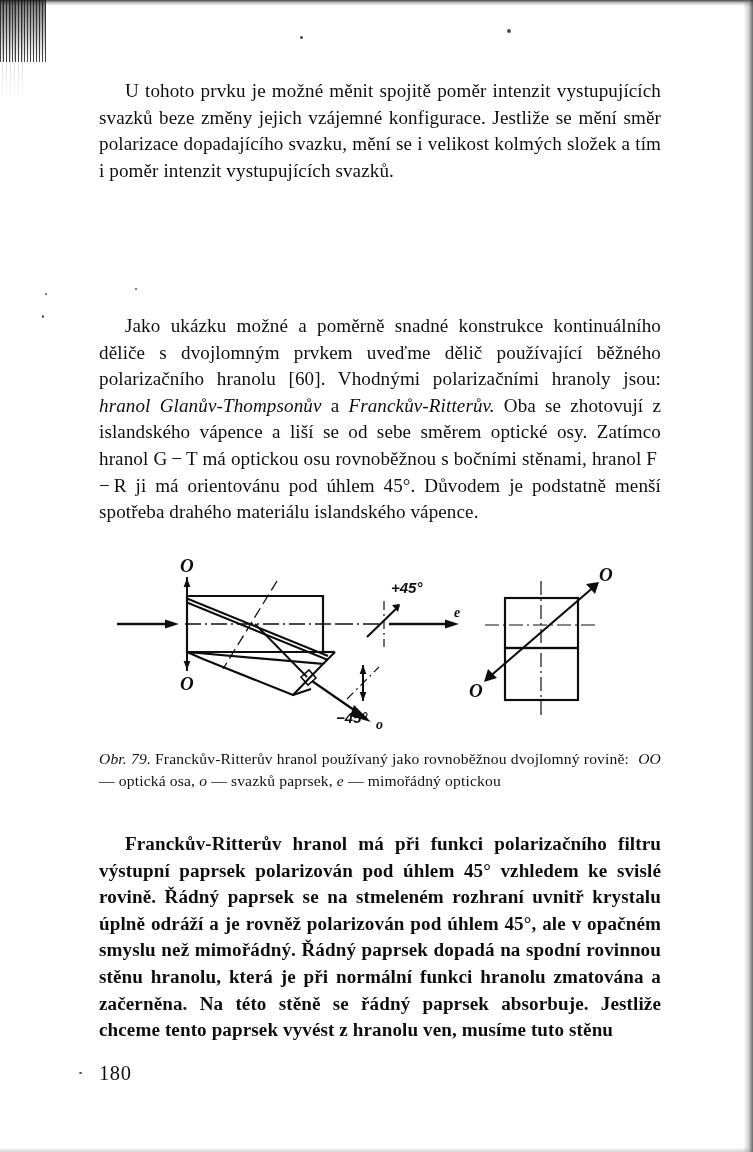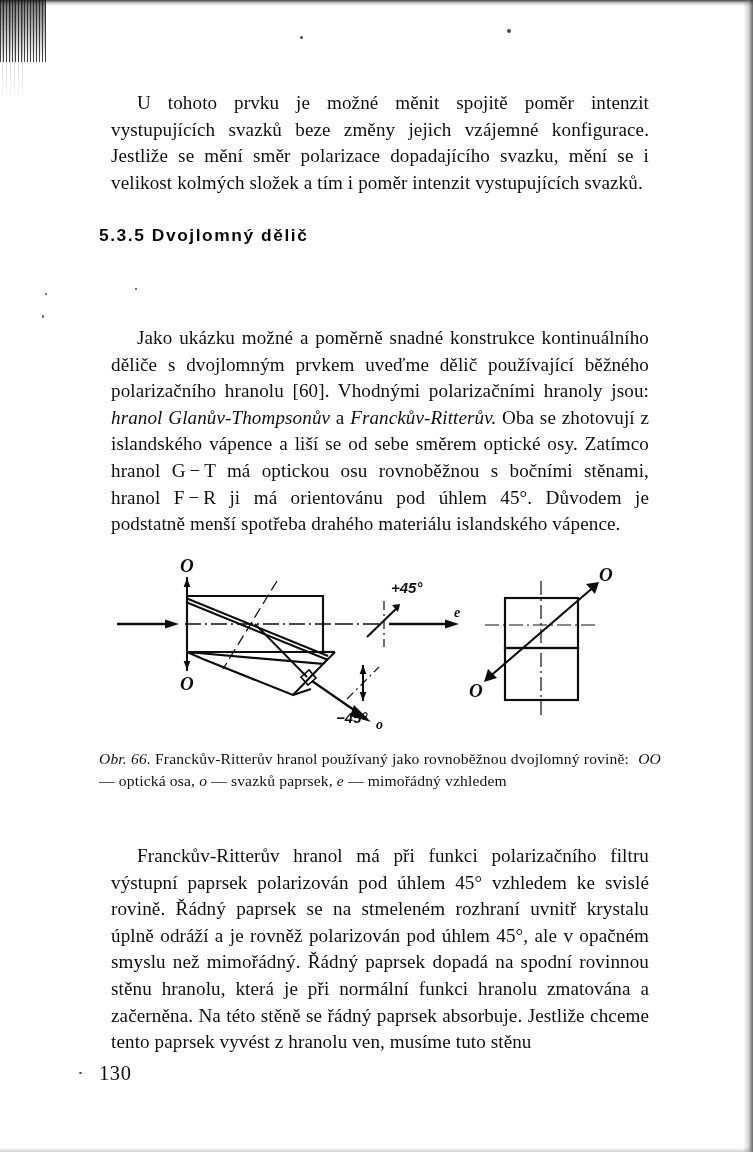--- a/index.html
+++ b/index.html
@@ -81,32 +81,32 @@
 
   
   .content {
     position: absolute;
     left: 99px;
     top: 0;
     width: 562px;
   }
 
   p.body {
-    margin: 12px;
+    margin: 0;
     font-size: 19.1px;
     line-height: 26.6px;
     text-align: justify;
     text-justify: inter-word;
     letter-spacing: 0.1px;
   }
   p.body .ind { display: inline-block; width: 26px; }
 
   .para1 { position: absolute; top: 78px; left: 0; width: 562px; }
   .para2 { position: absolute; top: 313px; left: 0; width: 562px; }
-  .para3 { position: absolute; top: 831px; left: 0; width: 562px; }
+  .para3 { position: absolute; top: 831px; left: 0; width: 562px; font-weight: bold; }
 
   
   .heading {
     position: absolute;
     top: 225px;
     left: 0;
     width: 562px;
     font-family: "Liberation Sans", "DejaVu Sans", sans-serif;
     font-weight: bold;
     color: #0d0d0d;
@@ -175,21 +175,20 @@
   <div class="speck" style="left:135px; top:288px; width:2px; height:2px;"></div>
   <div class="speck" style="left:79px; top:1072px; width:3px; height:2px;"></div>
 
   <div class="content">
 
     <div class="para1">
       <p class="body"><span class="ind"></span><span>U tohoto prvku je možné měnit spojitě poměr intenzit vystupujících svazků beze změny jejich vzájemné konfigurace. Jestliže se mění směr polarizace dopadajícího svazku, mění se i velikost kolmých složek a tím i poměr intenzit vystupujících svazků.</span></p>
     </div>
 
     <div class="heading">
-      <span class="h-line1">5.3.5 Dvojlomný dělič</span>
     </div>
 
     <div class="para2">
       <p class="body"><span class="ind"></span><span>Jako ukázku možné a poměrně snadné konstrukce kontinuálního děliče s dvojlomným prvkem uveďme dělič používající běžného polarizačního hranolu [60]. Vhodnými polarizačními hranoly jsou: </span><i class="it">hranol Glanův-Thompsonův</i><span> a </span><i class="it">Franckův-Ritterův.</i><span> Oba se zhotovují z islandského vápence a liší se od sebe směrem optické osy. Zatímco hranol G − T má optickou osu rovnoběžnou s bočními stěnami, hranol F − R ji má orientovánu pod úhlem 45°. Důvodem je podstatně menší spotřeba drahého materiálu islandského vápence.</span></p>
     </div>
 
     <div class="figure">
       <svg width="562" height="188" viewBox="0 0 562 188">
         <g stroke="#111111" fill="none" stroke-linecap="butt" stroke-linejoin="miter">
 
@@ -255,32 +254,32 @@
 
         <text x="355" y="64" font-family="Liberation Serif, serif" font-style="italic" font-weight="bold" font-size="14" fill="#111111">e</text>
         <text x="277" y="176" font-family="Liberation Serif, serif" font-style="italic" font-weight="bold" font-size="14" fill="#111111">o</text>
 
         <text x="500" y="28" font-family="Liberation Serif, serif" font-style="italic" font-weight="bold" font-size="19" fill="#111111">O</text>
         <text x="370" y="144" font-family="Liberation Serif, serif" font-style="italic" font-weight="bold" font-size="19" fill="#111111">O</text>
       </svg>
     </div>
 
     <div class="caption">
-      <i>Obr. 66.</i>
+      <i>Obr. 79.</i>
       <span>Franckův-Ritterův hranol používaný jako rovnoběžnou dvojlomný</span>
       <span>rovině:</span><span class="cap-sp"></span>
       <i>OO</i>
       <span>— optická osa,</span>
       <i>o</i>
       <span>— svazků paprsek,</span>
       <i>e</i>
-      <span>— mimořádný vzhledem</span>
+      <span>— mimořádný optickou</span>
     </div>
 
     <div class="para3">
       <p class="body"><span class="ind"></span><span>Franckův-Ritterův hranol má při funkci polarizačního filtru výstupní paprsek polarizován pod úhlem 45° vzhledem ke svislé rovině. Řádný paprsek se na stmeleném rozhraní uvnitř krystalu úplně odráží a je rovněž polarizován pod úhlem 45°, ale v opačném smyslu než mimořádný. Řádný paprsek dopadá na spodní rovinnou stěnu hranolu, která je při normální funkci hranolu zmatována a začerněna. Na této stěně se řádný paprsek absorbuje. Jestliže chceme tento paprsek vyvést z hranolu ven, musíme tuto stěnu</span></p>
     </div>
 
   </div>
 
-  <div class="folio">130</div>
+  <div class="folio">180</div>
 
 </div>
 
 </body></html>

